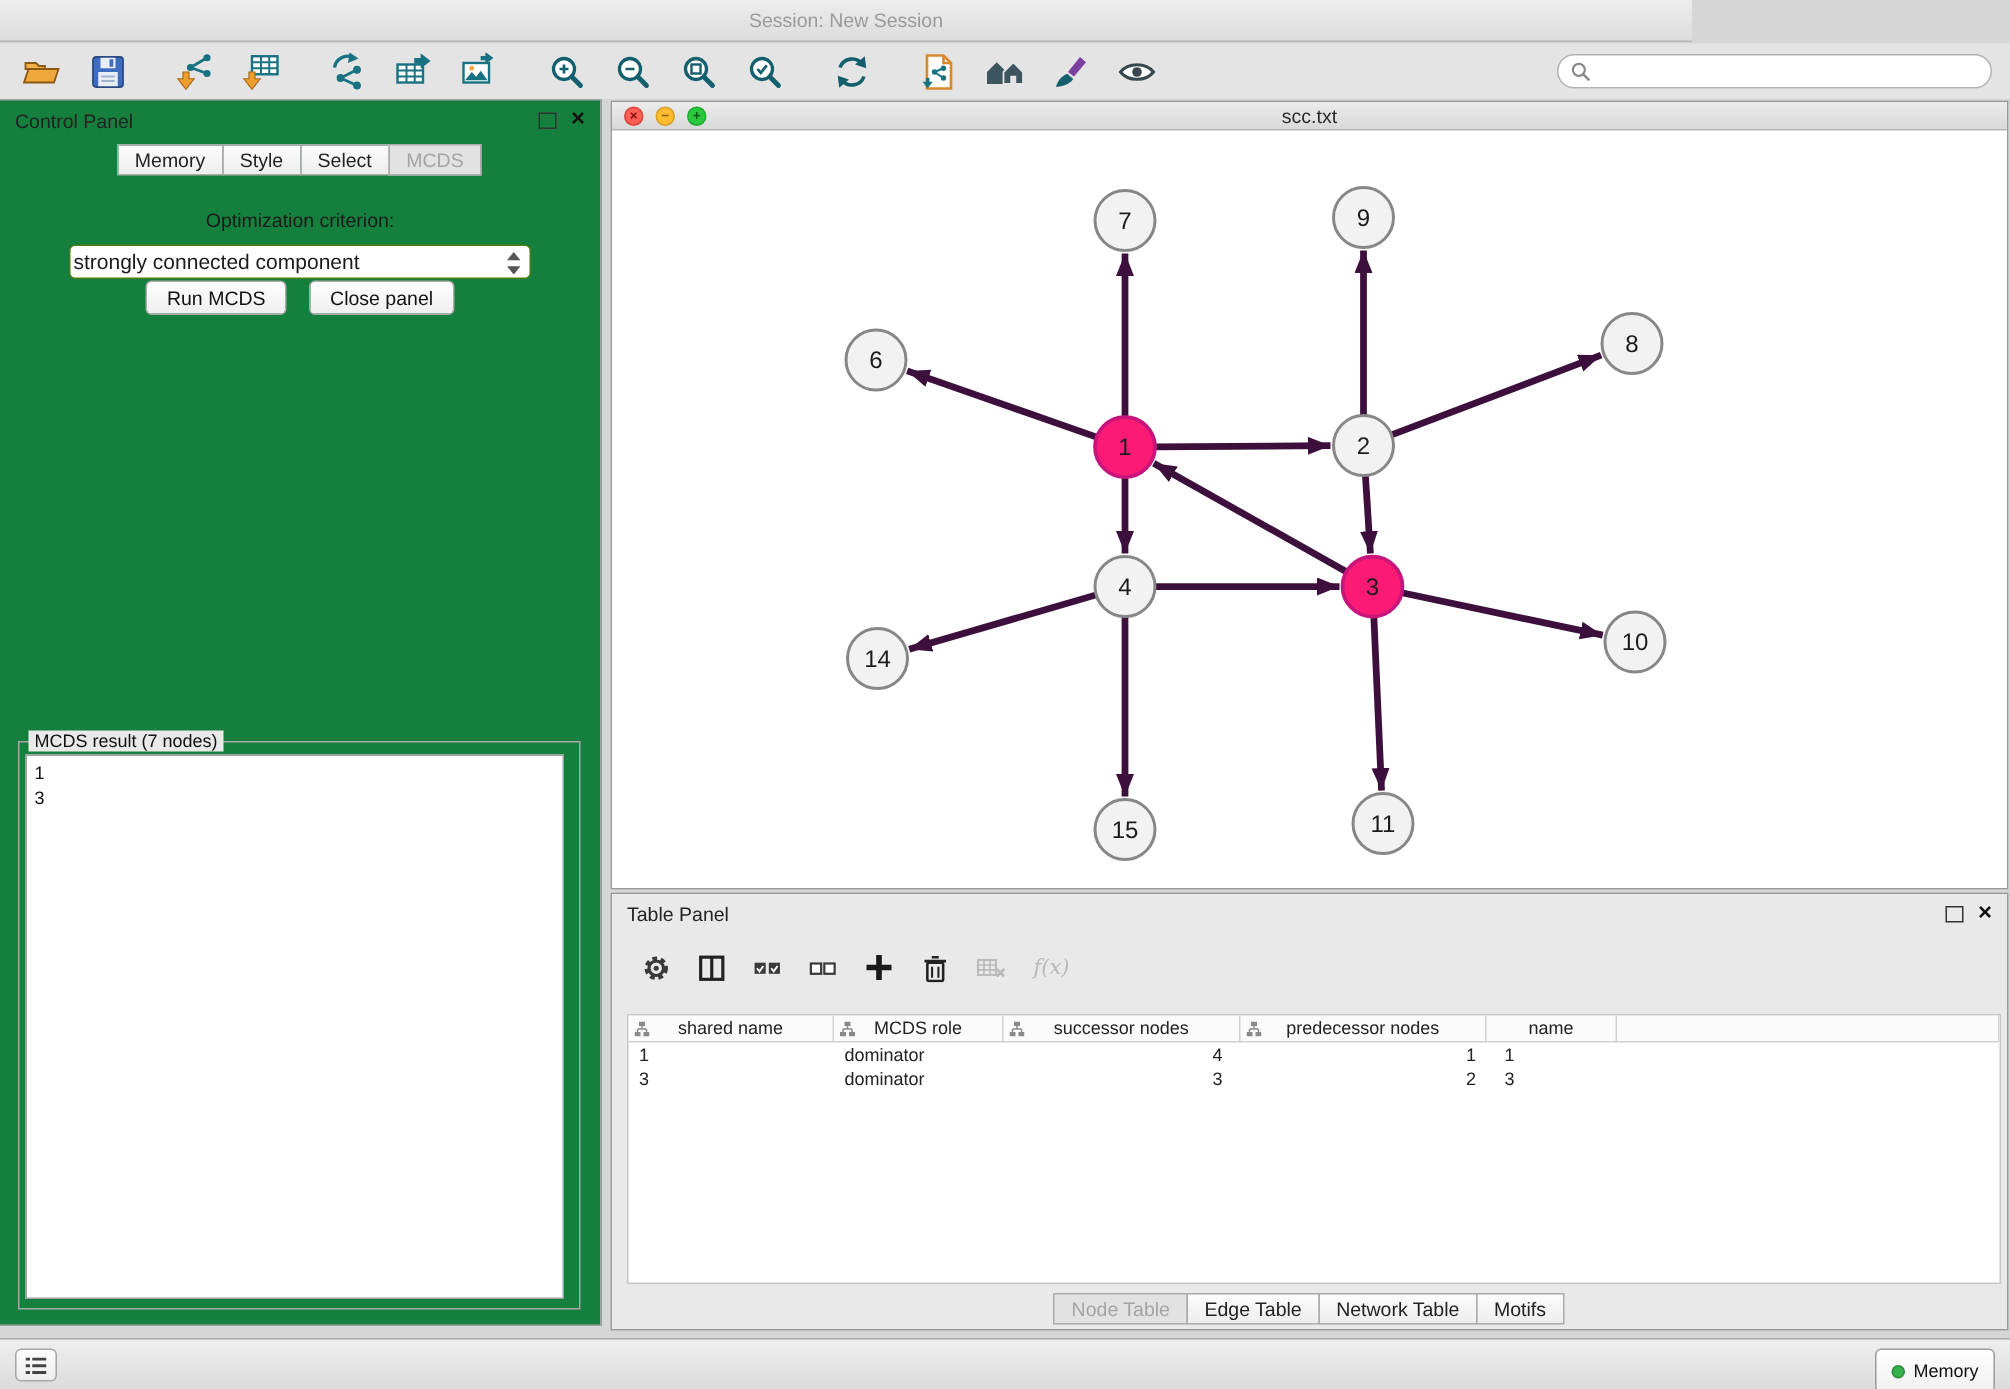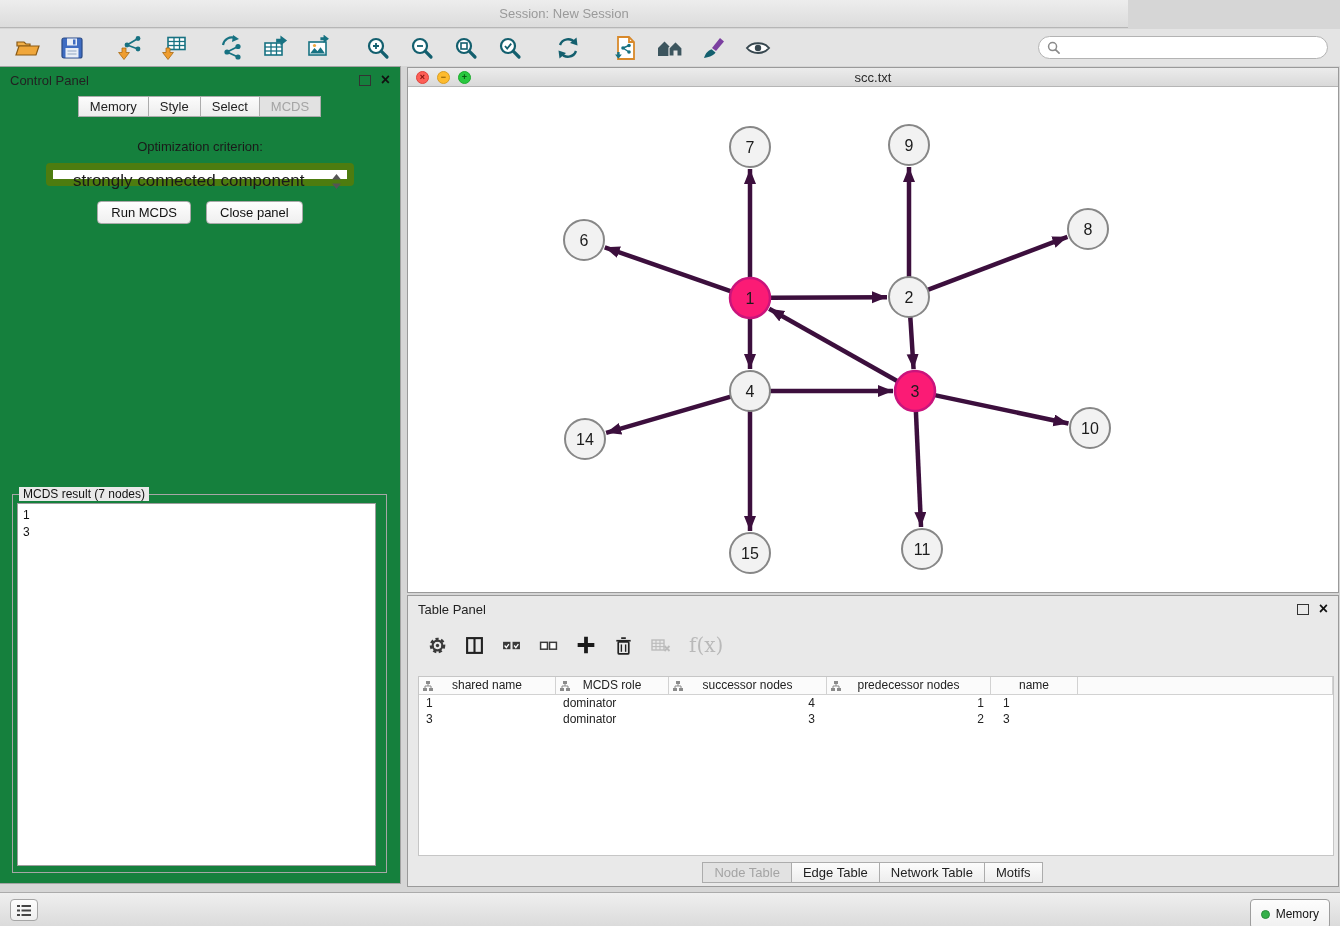--- a/index.html
+++ b/index.html
@@ -31,24 +31,24 @@
   .panel-header{height:26px;display:flex;align-items:center;padding:0 10px;}
   .panel-title{font-size:13px;color:#222;}
   .panel-header .spacer{flex:1;}
   .float-icon{width:12px;height:11px;border:1.5px solid #333;margin-right:10px;display:inline-block;}
   .close-icon{font-size:16px;font-weight:bold;color:#111;line-height:12px;cursor:default;}
   .cp-tabs{display:flex;justify-content:center;margin-top:3px;}
   .tab{font-size:13px;padding:2px 11px;background:linear-gradient(#fcfcfc,#ededed);
     border:1px solid #acacac;margin-left:-1px;cursor:default;color:#222;}
   .tab-active{color:#a4a4a4;background:#e2e2e2;}
   .opt-label{text-align:center;margin-top:22px;font-size:13px;}
-  .criterion{margin:9px auto 0;width:308px;height:23px;background:#fff;border:7px solid #4d7c0f;
-    border-radius:4px;font-size:17px;line-height:21px;padding-left:20px;position:relative;}
+  .criterion{margin:9px auto 0;width:308px;height:23px;background:#fff;border:1px solid #4d7c0f;
+    border-radius:4px;font-size:14px;line-height:21px;padding-left:2px;position:relative;}
   .criterion svg{position:absolute;right:6px;top:4px;}
-  .cp-buttons{display:flex;justify-content:center;gap:15px;margin-top:15px;}
+  .cp-buttons{display:flex;justify-content:center;gap:15px;margin-top:1px;}
   .btn{font-size:13px;font-family:"Liberation Sans",sans-serif;padding:3px 13px;
     background:linear-gradient(#fefefe,#efefef);border:1px solid #a9a9a9;border-radius:4px;color:#111;cursor:default;}
   .result-group{position:absolute;left:12px;right:13px;top:427px;bottom:10px;border:1px solid #a6a6a6;}
   .result-legend{position:absolute;top:-8px;left:6px;background:#e9e9e9;padding:0 4px;font-size:12px;color:#111;}
   .result-inner{position:absolute;left:4px;right:10px;top:8px;bottom:6px;background:#fff;border:1px solid #9e9e9e;}
   .result-line{font-size:12px;line-height:17px;padding:0 5px;color:#111;}
   .result-line:first-child{padding-top:3px;}
   
   .net-window{position:absolute;left:407px;top:67px;width:932px;height:526px;
     background:#fff;border:1px solid #9a9a9a;}
@@ -60,21 +60,21 @@
     display:flex;align-items:center;justify-content:center;line-height:1;cursor:default;}
   .light.red{background:#fd5f57;border:1px solid #df433c;color:#7e0f0a;}
   .light.yellow{background:#febb2e;border:1px solid #d89e24;color:#8a5d05;}
   .light.green{background:#29c83f;border:1px solid #1dab2e;color:#0a5c13;}
   .net-canvas{position:absolute;left:0;top:20px;}
   
   .table-panel{position:absolute;left:407px;top:595px;width:932px;height:292px;
     background:#e9e9e9;border:1px solid #9a9a9a;}
   .tp-toolbar{position:absolute;left:20px;top:38px;display:flex;align-items:center;gap:18px;}
   .tpi{border:none;background:transparent;display:flex;align-items:center;justify-content:center;cursor:default;height:22px;}
-  .fx-label{font-family:"DejaVu Serif",serif;font-size:20px;color:#b9b9b9;}
+  .fx-label{font-family:"DejaVu Serif",serif;font-style:italic;font-size:14px;color:#b9b9b9;}
   .tp-table{position:absolute;left:10px;right:4px;top:80px;height:180px;background:#fff;border:1px solid #c6c6c6;overflow:hidden;}
   .thead,.trow{display:grid;grid-template-columns:137px 113px 158px 164px 87px 1fr;}
   .thead{border-bottom:1px solid #d2d2d2;background:#fbfbfb;height:18px;}
   .hcell{position:relative;font-size:12px;color:#222;text-align:center;line-height:17px;
     border-right:1px solid #d2d2d2;overflow:hidden;}
   .hcell svg{position:absolute;left:4px;top:4px;}
   .trow{height:16px;}
   .tcell{font-size:12px;line-height:16px;color:#222;white-space:nowrap;overflow:hidden;}
   .tcell.l{text-align:left;padding-left:7px;}
   .tcell.l2{text-align:left;padding-left:12px;}

